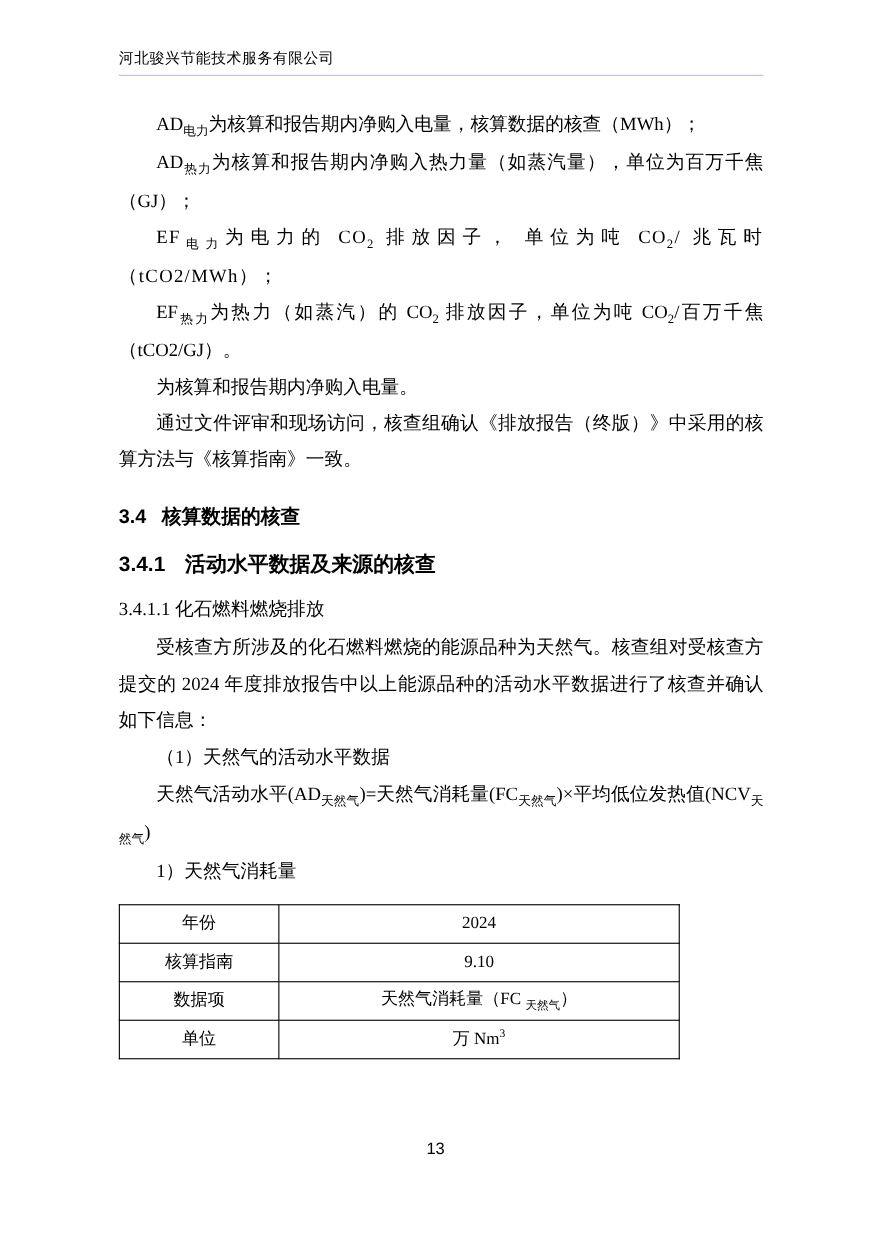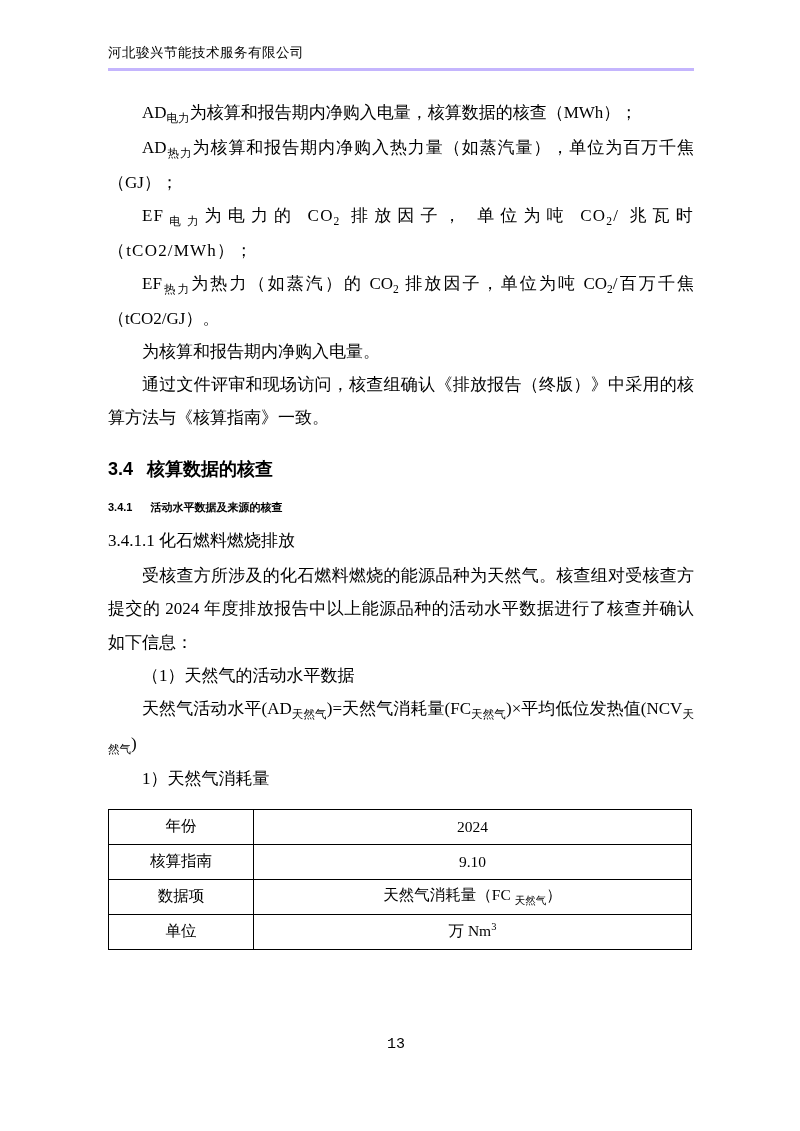--- a/index.html
+++ b/index.html
@@ -20,21 +20,21 @@
     height: 1131px;
     box-sizing: border-box;
     padding: 0;
     position: relative;
   }
   .header {
     position: absolute;
     top: 44px;
     left: 108px;
     width: 586px;
-    border-bottom: 3px solid #c4b5fd;
+    border-bottom: 1px solid #c4b5fd;
     padding-bottom: 6px;
     font-size: 13.5px;
     font-family: "Liberation Sans", sans-serif;
     color: #000;
     letter-spacing: 0.5px;
   }
   .content {
     position: absolute;
     top: 96px;
     left: 108px;
@@ -60,57 +60,57 @@
     font-family: "Liberation Sans", sans-serif;
     font-weight: bold;
     font-size: 18px;
     margin: 20px 0 10px 0;
     line-height: 1.6;
   }
   .h2 .num { margin-right: 14px; }
   .h3 {
     font-family: "Liberation Sans", sans-serif;
     font-weight: bold;
-    font-size: 11px;
+    font-size: 19px;
     margin: 16px 0 8px 0;
     line-height: 1.6;
   }
   .h3 .num { margin-right: 18px; }
   .h4 {
     font-size: 17px;
     margin: 8px 0 2px 0;
     line-height: 1.9;
   }
   .spaced {
     letter-spacing: 1.2px;
   }
   table.data {
     border-collapse: collapse;
-    width: 584px;
+    width: 510px;
     margin-top: 14px;
     table-layout: fixed;
   }
   table.data td {
     border: 1px solid #000;
     height: 30px;
     text-align: center;
     font-size: 15.5px;
     padding: 2px 4px;
   }
   table.data td.label {
     width: 136px;
   }
   .pagenum {
     position: absolute;
     bottom: 78px;
     left: 0;
     width: 792px;
     text-align: center;
     font-size: 15px;
-    font-family: Liberation Mono, monospace;
+    font-family: Liberation Sans, sans-serif;
   }
 </style>
 </head>
 <body>
 
 <div class="page">
 
   <div class="header">河北骏兴节能技术服务有限公司</div>
 
   <div class="content">

